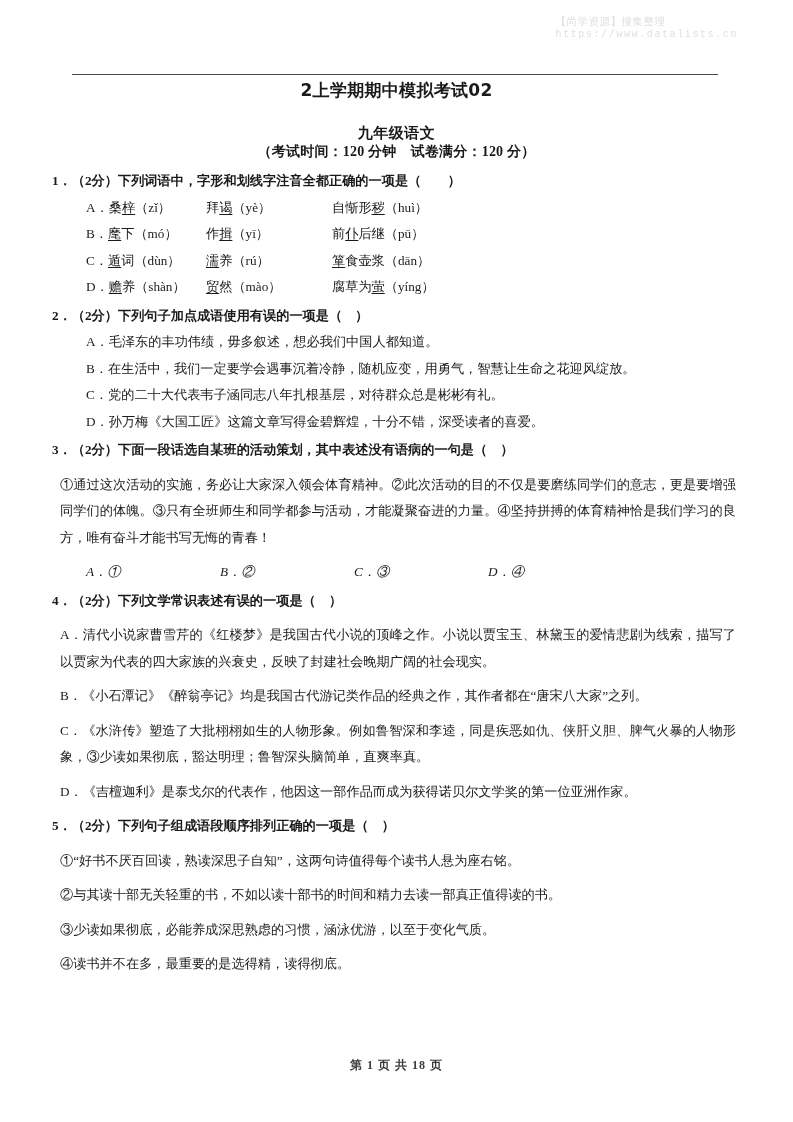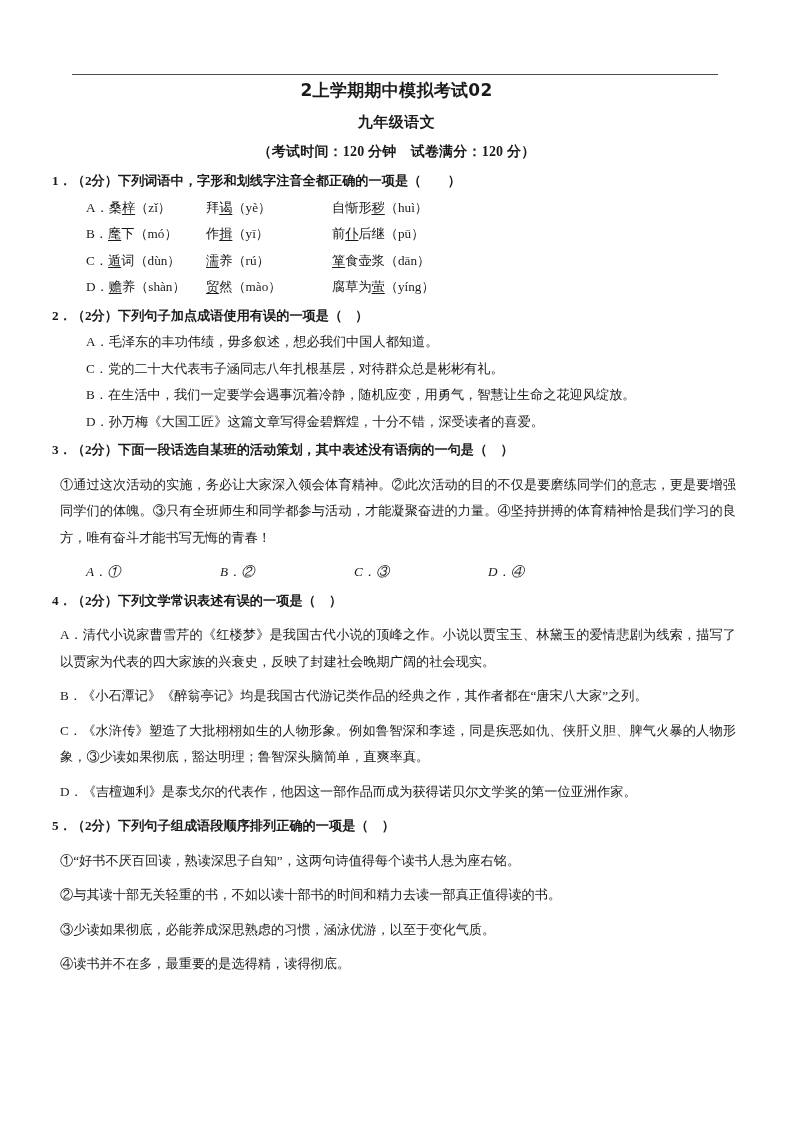--- a/index.html
+++ b/index.html
@@ -63,21 +63,21 @@
     left: 0;
     width: 793px;
     text-align: center;
     font-size: 17px;
     font-weight: bold;
     letter-spacing: 0.3px;
     font-family: "DejaVu Sans", "Liberation Sans", sans-serif;
   }
   .doc-subtitle {
     position: absolute;
-    top: 113px;
+    top: 124px;
     left: 0;
     width: 793px;
     text-align: center;
     font-size: 15px;
     font-weight: bold;
     letter-spacing: 0.5px;
     font-family: "DejaVu Sans", "Liberation Sans", sans-serif;
   }
   .doc-meta {
     position: absolute;
@@ -158,20 +158,24 @@
     letter-spacing: 1px;
     color: #3b3b3b;
     font-family: "Liberation Serif", "DejaVu Serif", serif;
   }
 </style>
 </head>
 <body>
 
 <div class="page">
 
+  <div class="watermark">
+    <div class="wm-cn">【尚学资源】搜集整理</div>
+    <div class="wm-url">https://www.datalists.cn</div>
+  </div>
 
   <div class="top-rule"></div>
 
   <div class="doc-title">2上学期期中模拟考试02</div>
   <div class="doc-subtitle">九年级语文</div>
   <div class="doc-meta">（考试时间：120 分钟　试卷满分：120 分）</div>
 
   <div class="content">
 
 
@@ -187,22 +191,22 @@
         <span class="col-a"><span class="opt-label">C．</span><span></span><span class="ul">遁</span><span>词（dùn）</span></span><span class="col-b"><span></span><span class="ul">濡</span><span>养（rú）</span></span><span class="col-c"><span></span><span class="ul">箪</span><span>食壶浆（dān）</span></span>
       </div>
       <div class="q-opt">
         <span class="col-a"><span class="opt-label">D．</span><span></span><span class="ul">赡</span><span>养（shàn）</span></span><span class="col-b"><span></span><span class="ul">贸</span><span>然（mào）</span></span><span class="col-c"><span>腐草为</span><span class="ul">萤</span><span>（yíng）</span></span>
       </div>
     </div>
 
     <div>
       <div class="q-stem gap-top">2．（2分）下列句子加点成语使用有误的一项是（　）</div>
       <div class="q-opt"><span class="opt-label">A．</span><span>毛泽东的丰功伟绩，毋多叙述，想必我们中国人都知道。</span></div>
+      <div class="q-opt"><span class="opt-label">B．</span><span>在生活中，我们一定要学会遇事沉着冷静，随机应变，用勇气，智慧让生命之花迎风绽放。</span></div>
       <div class="q-opt"><span class="opt-label">C．</span><span>党的二十大代表韦子涵同志八年扎根基层，对待群众总是彬彬有礼。</span></div>
-      <div class="q-opt"><span class="opt-label">B．</span><span>在生活中，我们一定要学会遇事沉着冷静，随机应变，用勇气，智慧让生命之花迎风绽放。</span></div>
       <div class="q-opt"><span class="opt-label">D．</span><span>孙万梅《大国工匠》这篇文章写得金碧辉煌，十分不错，深受读者的喜爱。</span></div>
     </div>
 
     <div>
       <div class="q-stem gap-top">3．（2分）下面一段话选自某班的活动策划，其中表述没有语病的一句是（　）</div>
       <div class="q-para">①通过这次活动的实施，务必让大家深入领会体育精神。②此次活动的目的不仅是要磨练同学们的意志，更是要增强同学们的体魄。③只有全班师生和同学都参与活动，才能凝聚奋进的力量。④坚持拼搏的体育精神恰是我们学习的良方，唯有奋斗才能书写无悔的青春！</div>
       <div class="q-abcd">
         <span>A．①</span>
         <span>B．②</span>
         <span>C．③</span>
@@ -221,14 +225,15 @@
     <div>
       <div class="q-stem gap-top">5．（2分）下列句子组成语段顺序排列正确的一项是（　）</div>
       <div class="q-para">①“好书不厌百回读，熟读深思子自知”，这两句诗值得每个读书人悬为座右铭。</div>
       <div class="q-para">②与其读十部无关轻重的书，不如以读十部书的时间和精力去读一部真正值得读的书。</div>
       <div class="q-para">③少读如果彻底，必能养成深思熟虑的习惯，涵泳优游，以至于变化气质。</div>
       <div class="q-para">④读书并不在多，最重要的是选得精，读得彻底。</div>
     </div>
 
   </div>
 
+  <div class="footer">第 1 页 共 18 页</div>
 
 </div>
 
 </body></html>

